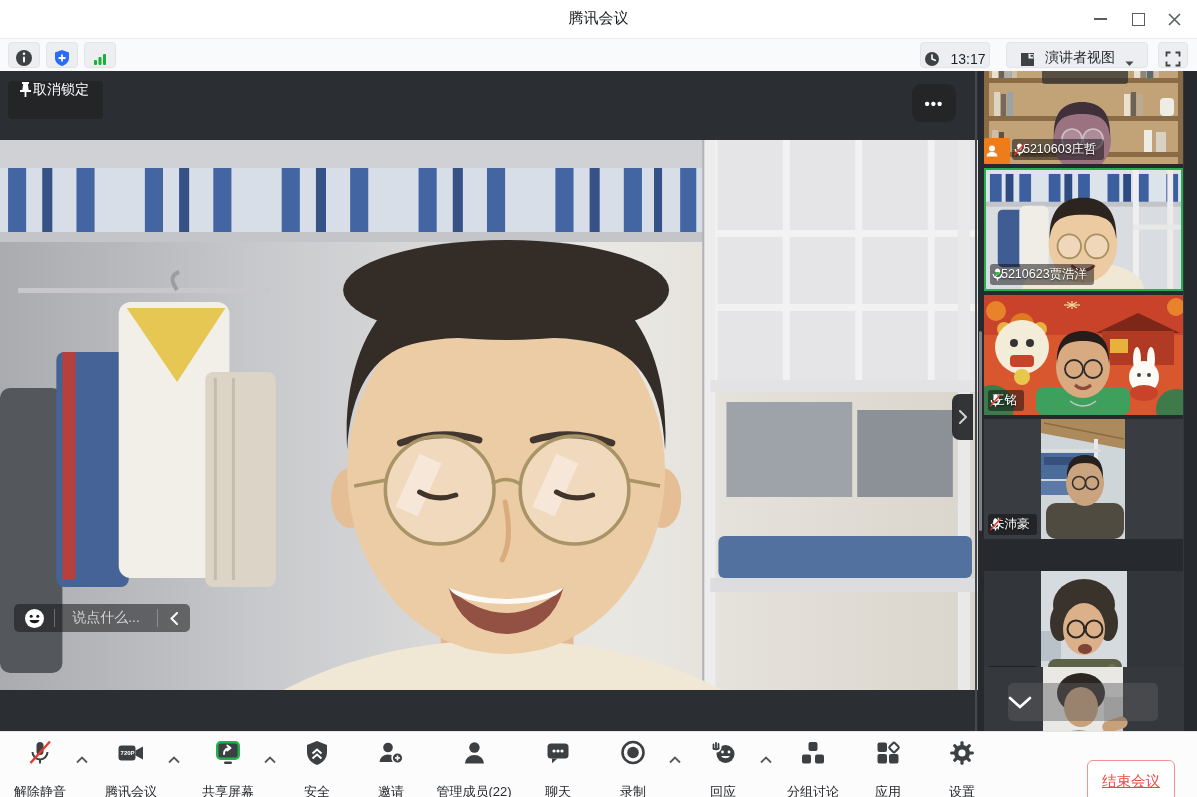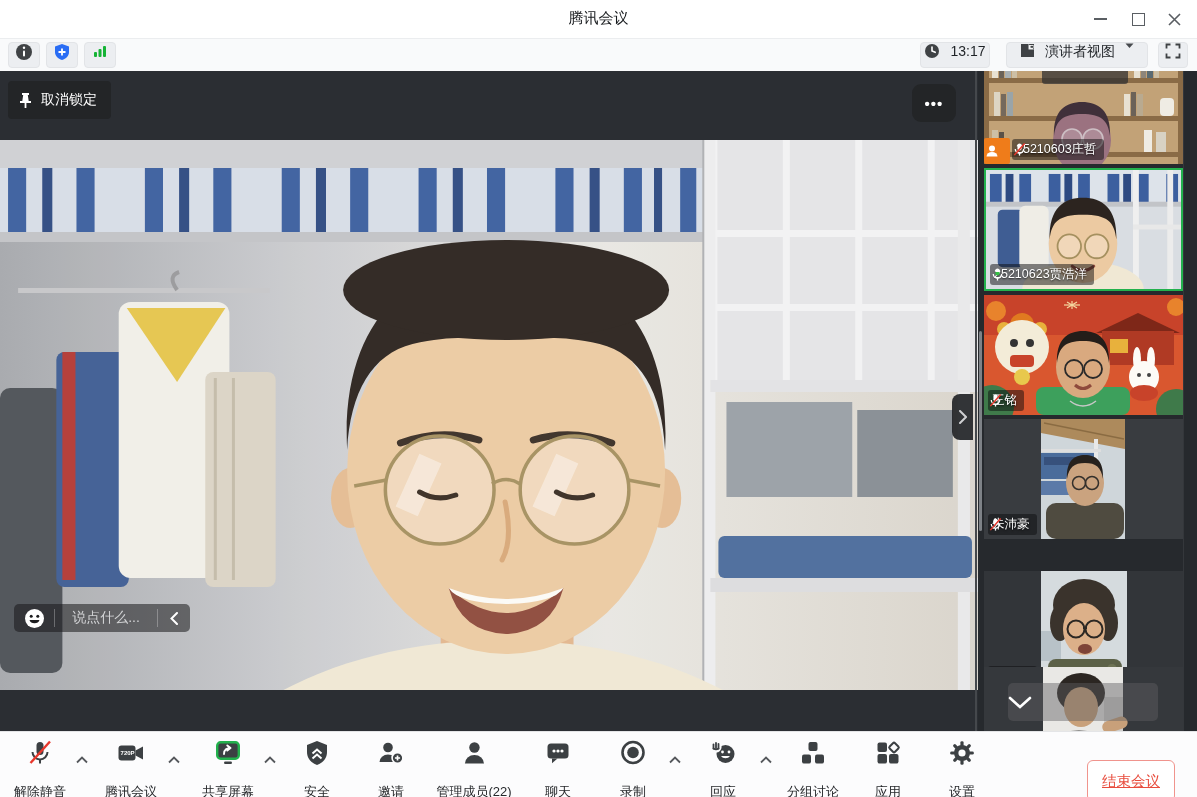--- a/index.html
+++ b/index.html
@@ -6,27 +6,27 @@
   #app{position:relative;width:1197px;height:797px;background:#86efac;overflow:hidden;
        font-family:"Liberation Sans","DejaVu Sans",sans-serif;padding-left:23px;-webkit-font-smoothing:antialiased;}
   .abs{position:absolute;}
   
   #titlebar{left:0;top:0;width:1197px;height:38px;background:#ffffff;border-bottom:1px solid #ebedef;}
   #win-title{left:0;right:0;top:9px;text-align:center;font-size:15px;color:#15181b;}
   .winbtn{top:4px;width:34px;height:30px;display:flex;align-items:center;justify-content:center;cursor:pointer;}
   
   #topbar{left:0;top:39px;width:1197px;height:32px;background:#f9fafb;}
   .chip{position:absolute;top:3px;height:26px;background:#eceef1;border:1px solid #e2e4e7;border-radius:4px;
-        display:flex;align-items:flex-start;justify-content:center;gap:10px;box-sizing:border-box;}
+        display:flex;align-items:flex-end;justify-content:center;gap:10px;box-sizing:border-box;}
   .chip-txt{font-size:14px;color:#1e2226;white-space:nowrap;}
   
   #main{left:0;top:71px;width:1197px;height:660px;background:#26292d;}
   #stage{position:absolute;left:0;top:0;width:978px;height:660px;background:#2b2e33;overflow:hidden;}
   #pin-btn{left:8px;top:10px;height:38px;padding:0 14px 0 10px;background:#232527;border-radius:4px;
-           display:flex;align-items:center;gap:8px;color:#fff;font-size:14px;cursor:pointer;}
+           display:flex;gap:0;color:#fff;font-size:14px;cursor:pointer;}
   #more-btn{left:912px;top:13px;width:44px;height:38px;background:#232527;border-radius:9px;
             display:flex;align-items:center;justify-content:center;color:#fff;font-size:15px;
             letter-spacing:1px;font-weight:bold;cursor:pointer;}
   #msg-pill{left:14px;top:533px;width:176px;height:28px;background:rgba(24,24,26,0.55);border-radius:5px;
             display:flex;align-items:center;cursor:text;}
   #msg-pill .div{width:1px;height:18px;background:rgba(255,255,255,0.28);}
   #msg-text{flex:1;text-align:center;font-size:14px;color:#d2d3d5;white-space:nowrap;overflow:hidden;}
   #collapse-handle{left:952px;top:323px;width:21px;height:46px;background:rgba(30,32,35,0.9);
             border-radius:8px 0 0 8px;display:flex;align-items:center;justify-content:center;cursor:pointer;}
   .scrollline{background:#7e8287;}

